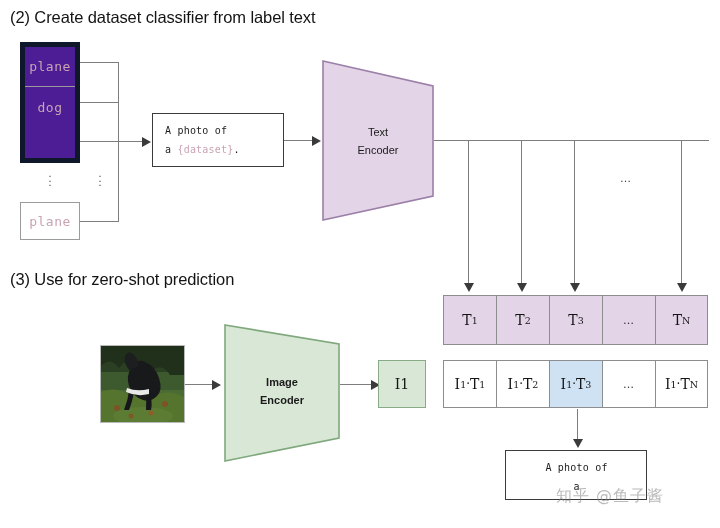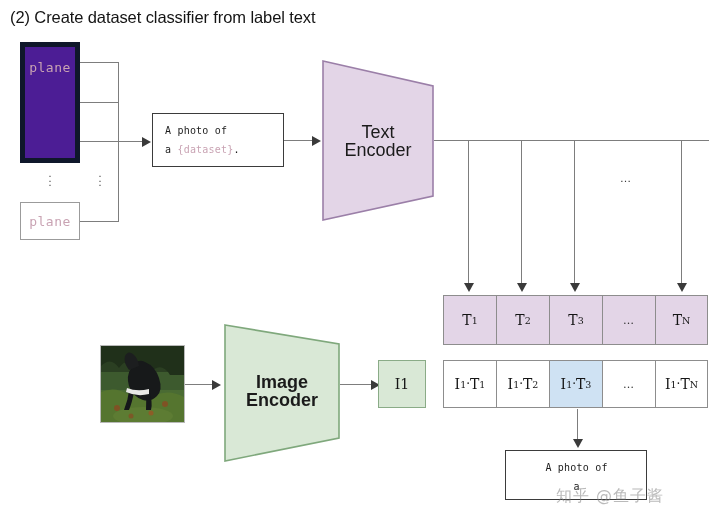--- a/index.html
+++ b/index.html
@@ -108,21 +108,21 @@
     display: flex;
     align-items: center;
     justify-content: center;
   }
   .encoder svg { position: absolute; left: 0; top: 0; }
   .encoder .enc-label {
     position: relative;
     z-index: 2;
     text-align: center;
     font-family: "Liberation Sans", sans-serif;
-    font-size: 18px;
+    font-size: 11px;
     line-height: 18px;
     color: #1b1b1b;
   }
 
   
   .photo {
     position: absolute;
     box-sizing: border-box;
     border: 1px solid #b9b9b9;
     overflow: hidden;
@@ -186,20 +186,21 @@
 </style>
 </head>
 <body>
 
 <div class="stage">
 
   <div class="section-title abs" style="left:10px; top:8px;">(2) Create dataset classifier from label text</div>
 
   <div class="label-stack abs" style="left:20px; top:42px; width:60px; height:121px;">
     <div class="label-row" style="height:40px;">plane</div>
+    <div class="label-row" style="height:41px;">dog</div>
   </div>
 
   <div class="vdots abs" style="left:42px; top:172px; width:16px;">
     <span>.</span>
       <span>.</span>
       <span>.</span>
   </div>
 
   <div class="vdots abs" style="left:92px; top:172px; width:16px;">
     <span>.</span>
@@ -268,20 +269,21 @@
     </div>
     <div class="cell t-cell" style="width:53px; height:50px;">
       <span class="dots">…</span>
     </div>
     <div class="cell t-cell" style="width:53px; height:50px;">
       <span>T</span>
         <span class="sub">N</span>
     </div>
   </div>
 
+  <div class="section-title abs" style="left:10px; top:270px;">(3) Use for zero-shot prediction</div>
 
   <div class="photo" style="left:100px; top:345px; width:85px; height:78px;">
     <svg width="83" height="76" viewBox="0 0 83 76">
       <rect x="0" y="0" width="83" height="76" fill="#3d5a2e"></rect>
       <rect x="0" y="0" width="83" height="26" fill="#2b3f22"></rect>
       <path d="M0 20 q10 -10 18 2 q8 -12 16 0 q9 -11 17 3 q10 -9 18 4 l14 0 0 -29 -83 0 z" fill="#20301a"></path>
       <rect x="0" y="44" width="83" height="32" fill="#4a6b33"></rect>
       <path d="M0 46 q14 -6 26 2 q14 -8 28 1 q15 -6 29 2 l0 25 -83 0 z" fill="#55752f"></path>
       <ellipse cx="42" cy="70" rx="30" ry="9" fill="#5d7c33"></ellipse>
       <path d="M30 22 q6 -10 14 -6 q10 4 14 16 q4 12 -2 18 q-6 6 -14 4 q-10 -3 -14 -14 q-3 -10 2 -18 z" fill="#17191a"></path>

